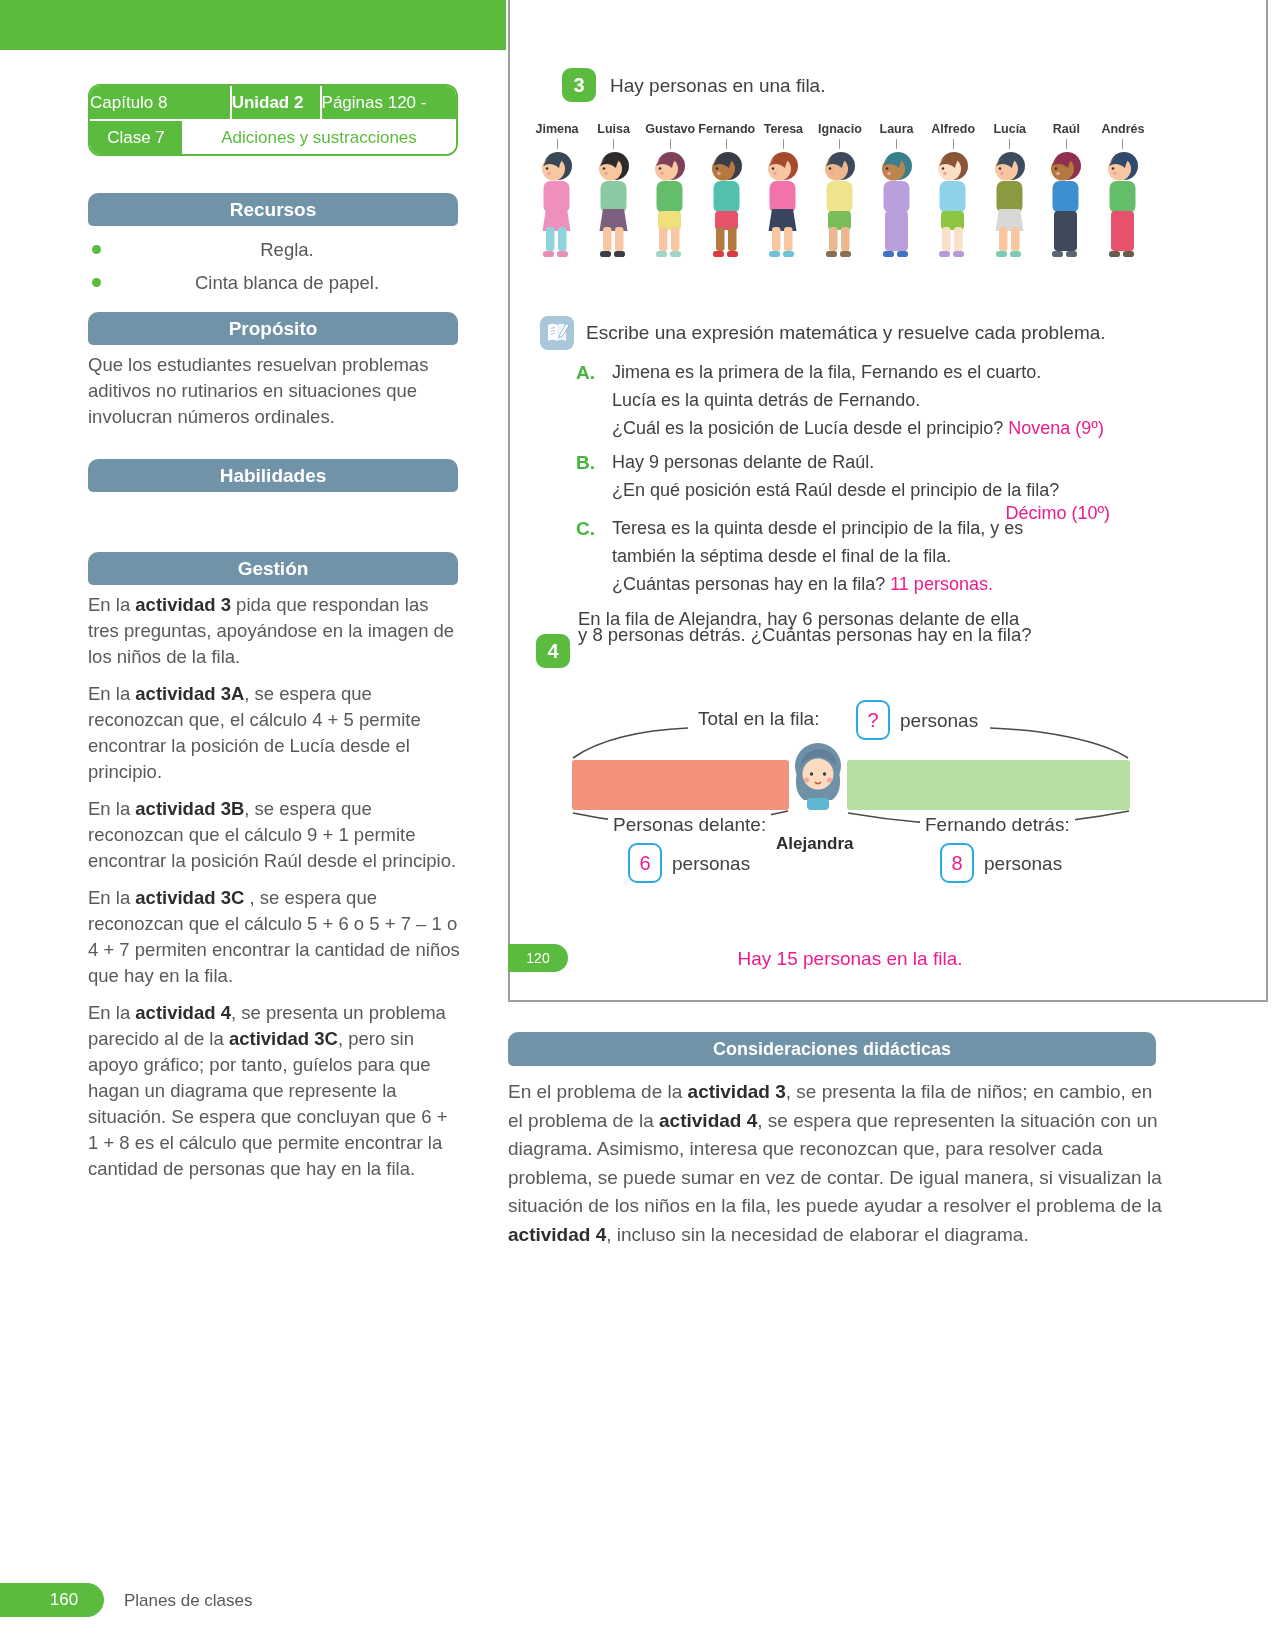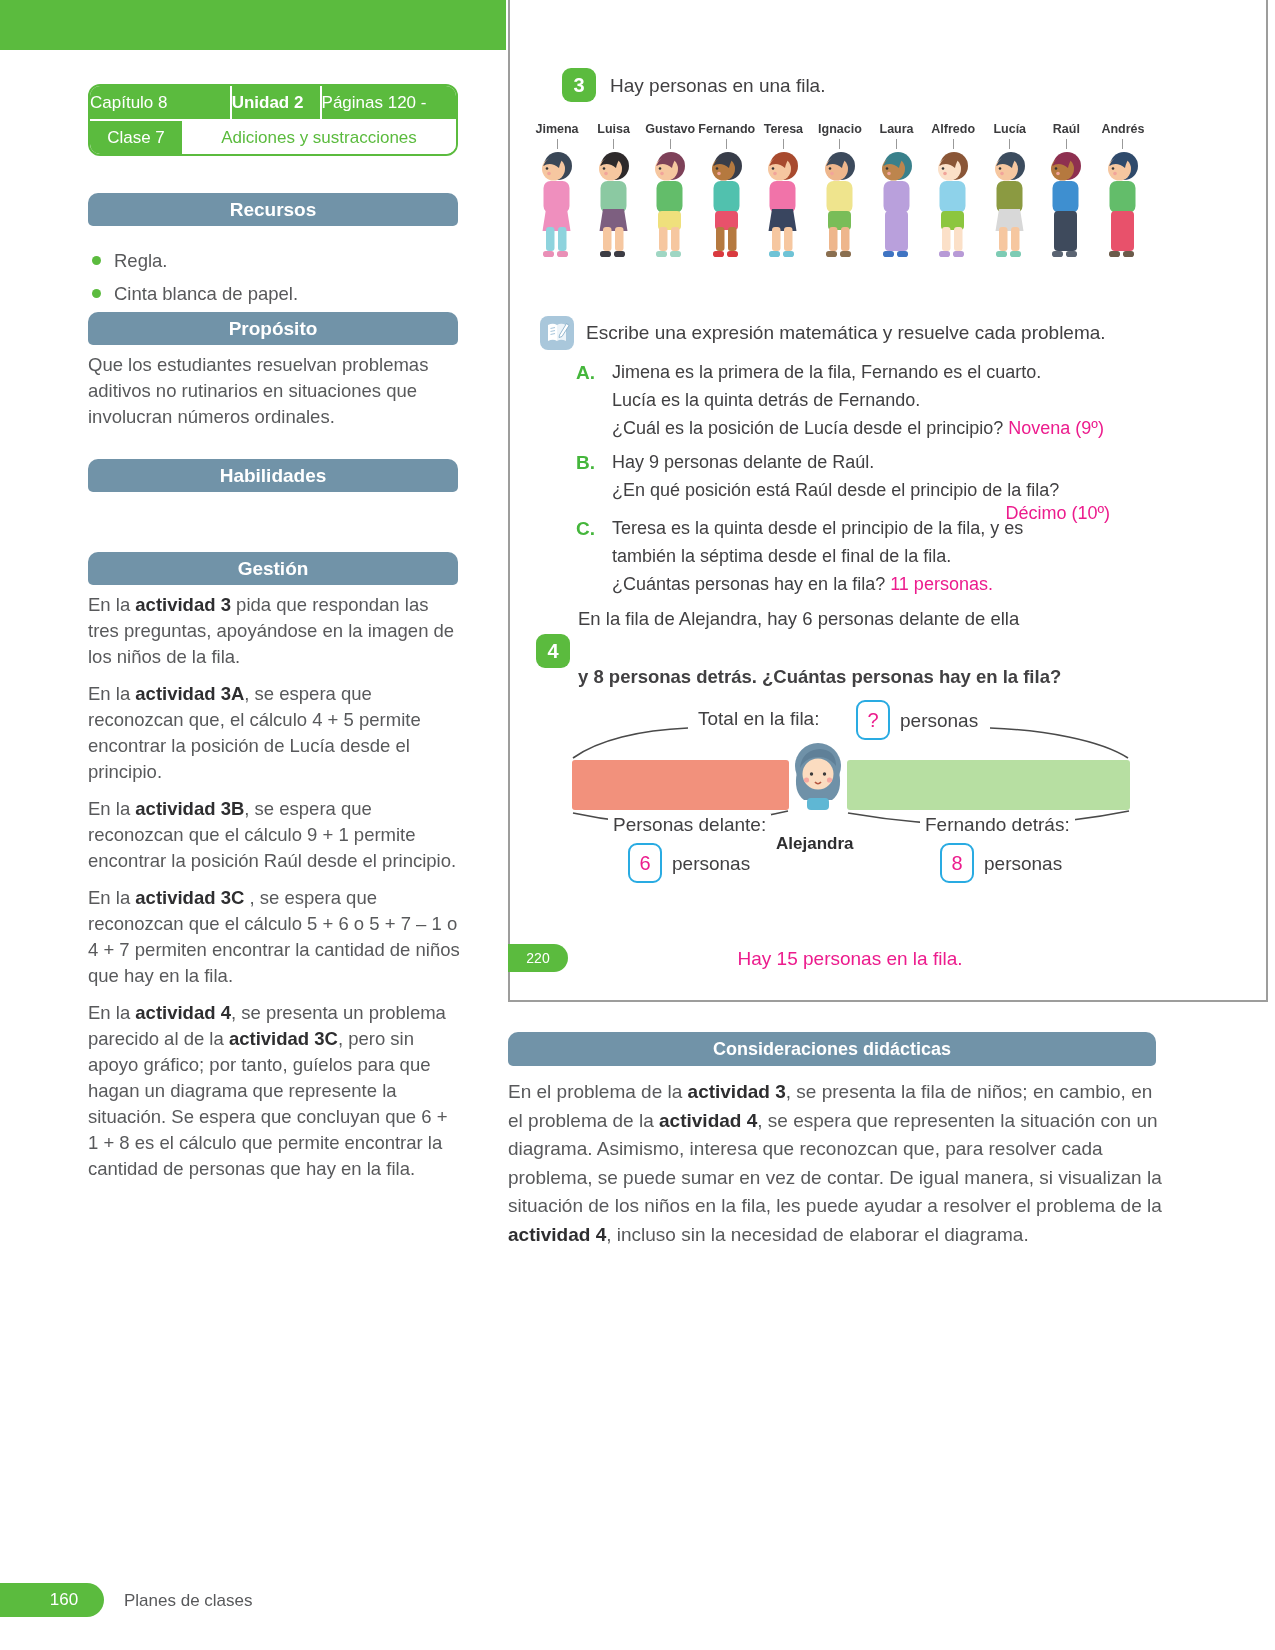--- a/index.html
+++ b/index.html
@@ -87,21 +87,21 @@
       <div class="c2">Unidad 2</div>
       <div class="c3">Páginas 120 - 121</div>
     </div>
     <div class="hdr-row2">
       <div class="clase">Clase 7</div>
       <div class="tema">Adiciones y sustracciones</div>
     </div>
   </div>
 
   <div class="sec-bar" style="top:193px;">Recursos</div>
-  <ul class="ltext bullets" style="top:248px;">
+  <ul class="ltext bullets" style="top:237px;text-align:center;">
     <li>Regla.</li>
     <li>Cinta blanca de papel.</li>
   </ul>
 
   <div class="sec-bar" style="top:312px;">Propósito</div>
   <div class="ltext" style="top:352px;">Que los estudiantes resuelvan problemas aditivos no rutinarios en situaciones que involucran números ordinales.</div>
 
   <div class="sec-bar" style="top:459px;">Habilidades</div>
 
   <div class="sec-bar" style="top:552px;">Gestión</div>
@@ -323,21 +323,21 @@
     <div class="p-line" style="top:480px;">¿En qué posición está Raúl desde el principio de la fila?</div>
     <div class="answer-block" style="top:503px;">Décimo (10º)</div>
 
     <div class="p-letter" style="top:518px;">C.</div>
     <div class="p-line" style="top:518px;">Teresa es la quinta desde el principio de la fila, y es</div>
     <div class="p-line" style="top:546px;">también la séptima desde el final de la fila.</div>
     <div class="p-line" style="top:574px;"><span>¿Cuántas personas hay en la fila?</span> <span class="answer">11 personas.</span></div>
 
     <div class="badge-num" style="left:26px;top:634px;">4</div>
     <div class="act4-line" style="top:608px;">En la fila de Alejandra, hay 6 personas delante de ella</div>
-    <div class="act4-line" style="top:666px;font-weight:bold;">y 8 personas detrás. ¿Cuántas personas hay en la fila?</div>
+    <div class="act4-line" style="top:624px;">y 8 personas detrás. ¿Cuántas personas hay en la fila?</div>
 
     <div class="diagram">
       <svg class="dg-svg" width="640" height="200" viewBox="0 0 640 200">
         <path d="M140 30 C 92 32, 50 42, 25 60" stroke="#4A4A4A" stroke-width="1.6" fill="none"></path>
         <path d="M442 30 C 496 32, 552 42, 580 60" stroke="#4A4A4A" stroke-width="1.6" fill="none"></path>
         <path d="M25 115 Q 132 138, 240 113" stroke="#4A4A4A" stroke-width="1.6" fill="none"></path>
         <path d="M300 115 Q 446 140, 581 113" stroke="#4A4A4A" stroke-width="1.6" fill="none"></path>
       </svg>
       <div class="dg-bar" style="left:24px;width:217px;background:var(--salmon);"></div>
       <div class="dg-bar" style="left:299px;width:283px;background:var(--light_green);"></div>
@@ -361,21 +361,21 @@
       <div class="dg-label" style="left:60px;top:116px;">Personas delante:</div>
       <div class="dg-label" style="left:372px;top:116px;">Fernando detrás:</div>
       <div class="dg-name" style="left:228px;top:136px;">Alejandra</div>
       <div class="dg-box" style="left:80px;top:145px;">6</div>
       <div class="dg-unit" style="left:124px;top:155px;">personas</div>
       <div class="dg-box" style="left:392px;top:145px;">8</div>
       <div class="dg-unit" style="left:436px;top:155px;">personas</div>
     </div>
 
     <div class="answer15">Hay 15 personas en la fila.</div>
-    <div class="badge120">220</div>
+    <div class="badge120">120</div>
   </div>
 
   <div class="cons-bar">Consideraciones didácticas</div>
   <div class="cons-text"><span>En el problema de la </span><span class="b">actividad 3</span><span>, se presenta la fila de niños; en cambio, en el problema de la </span><span class="b">actividad 4</span><span>, se espera que representen la situación con un diagrama. Asimismo, interesa que reconozcan que, para resolver cada problema, se puede sumar en vez de contar. De igual manera, si visualizan la situación de los niños en la fila, les puede ayudar a resolver el problema de la </span><span class="b">actividad 4</span><span>, incluso sin la necesidad de elaborar el diagrama.</span></div>
 
   <div class="foot-pill">160</div>
   <div class="foot-label">Planes de clases</div>
 
 </div>
 

